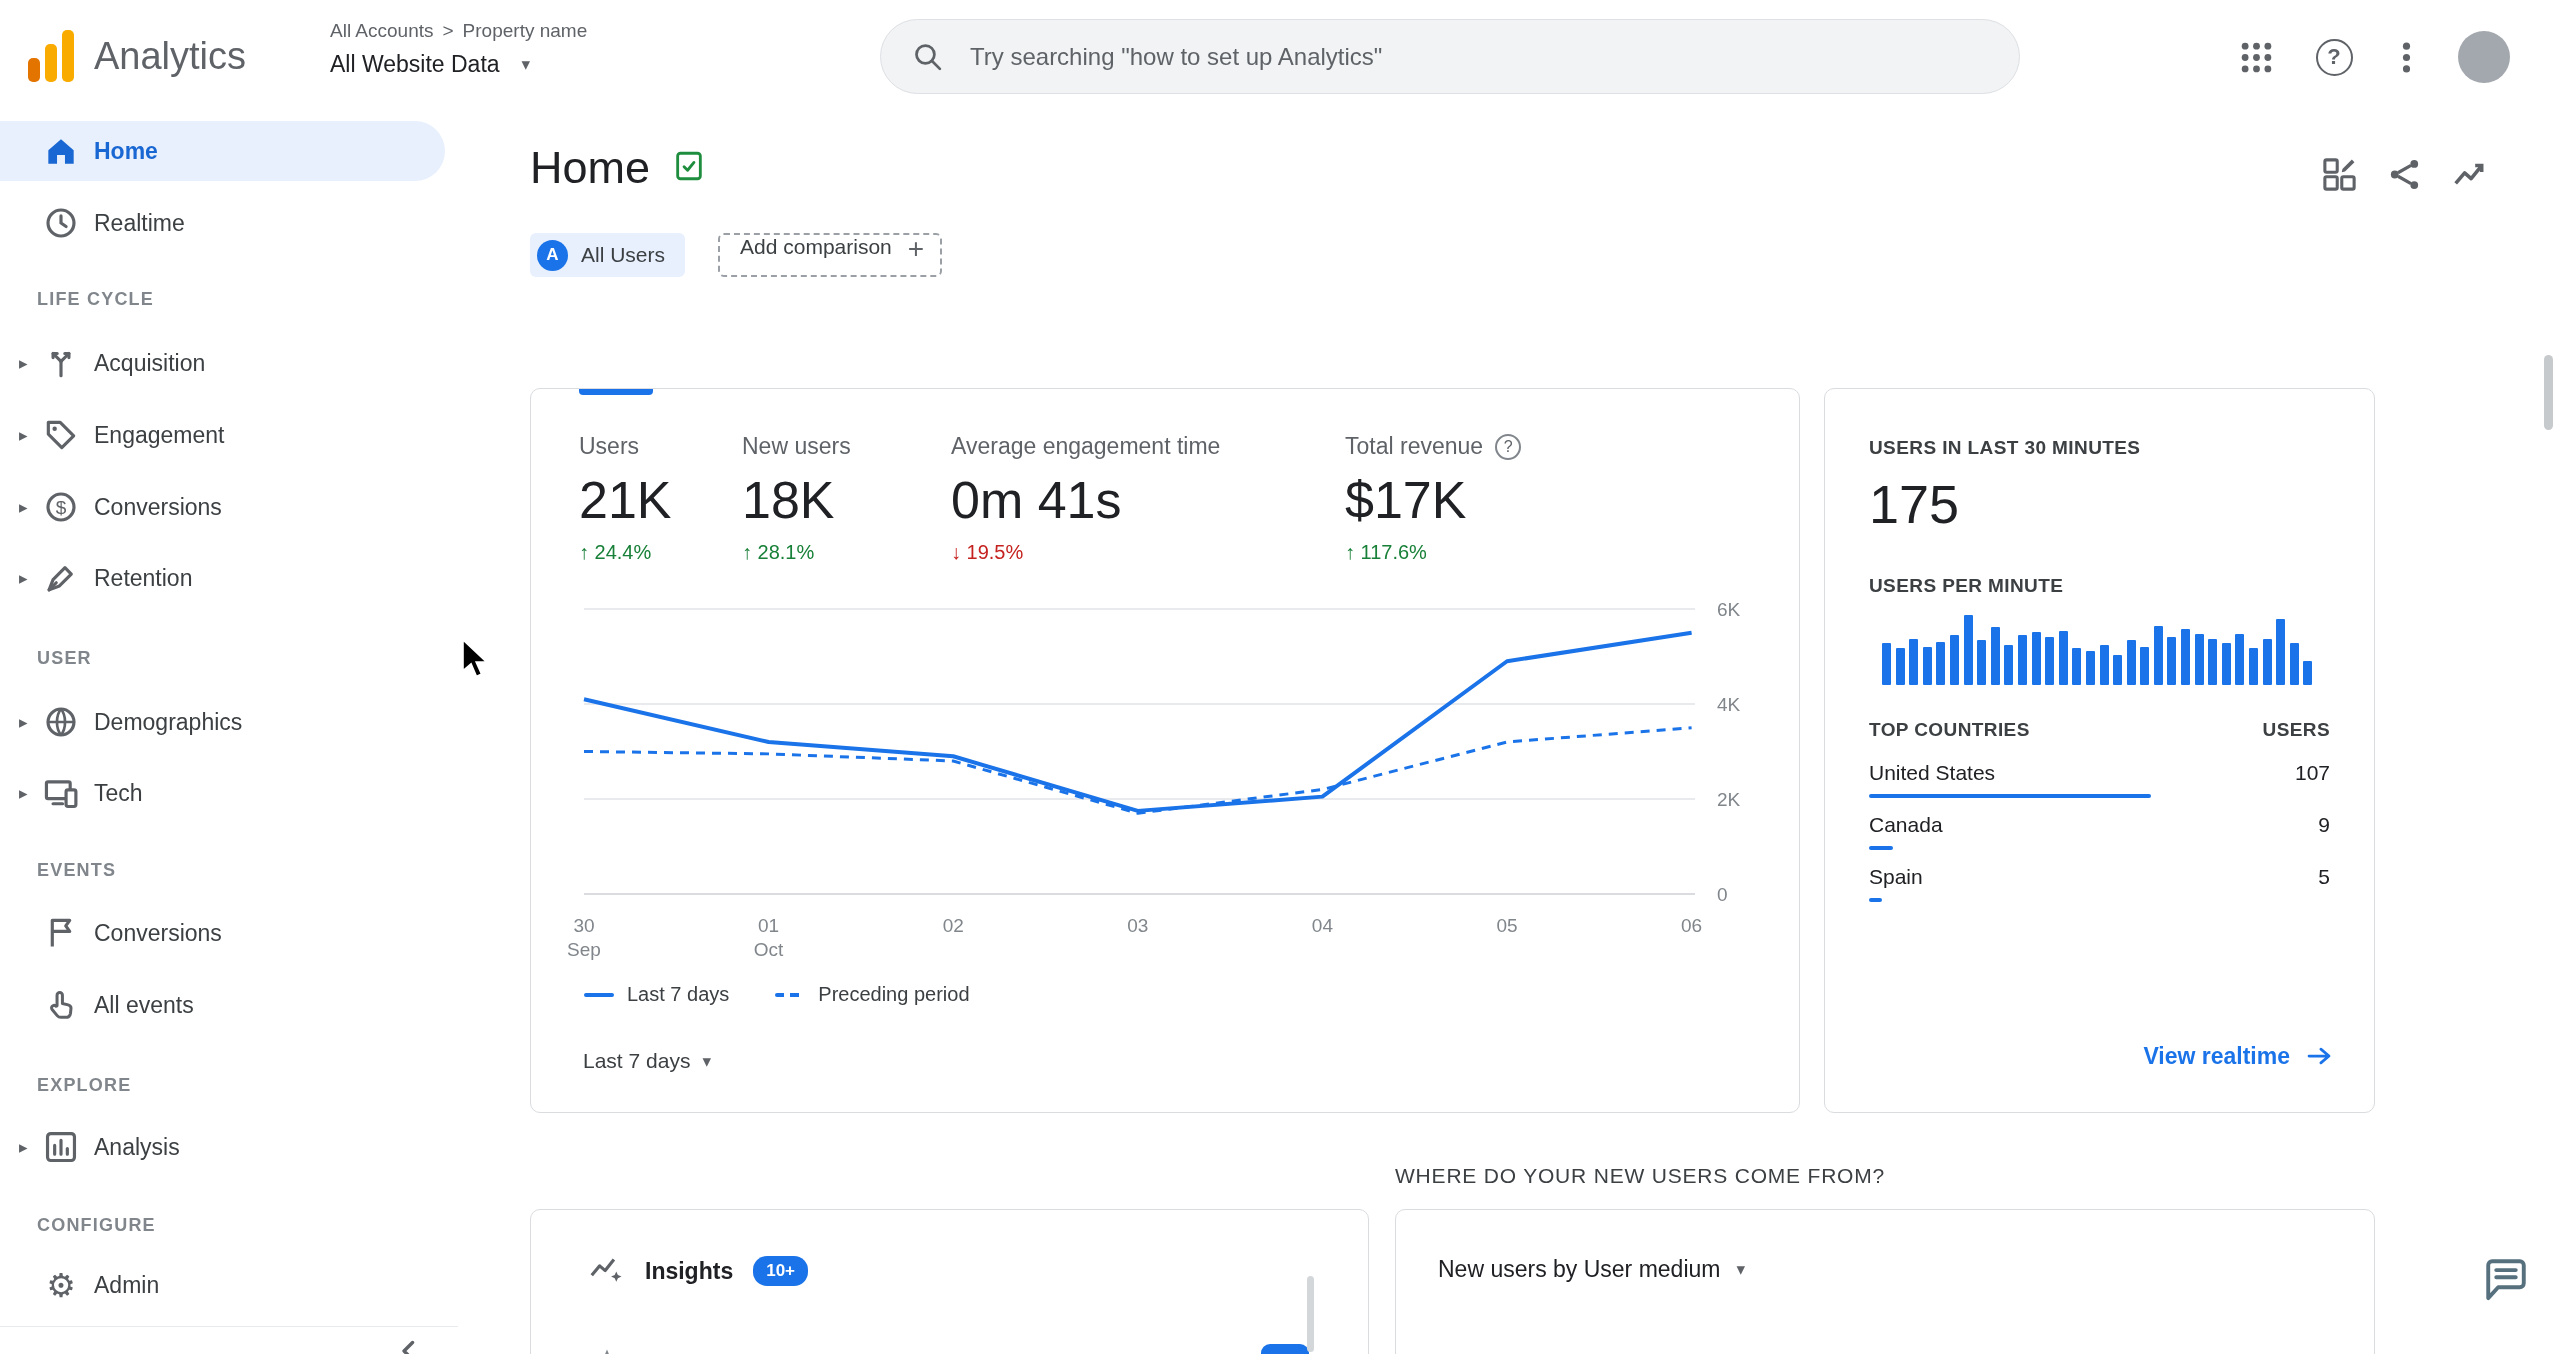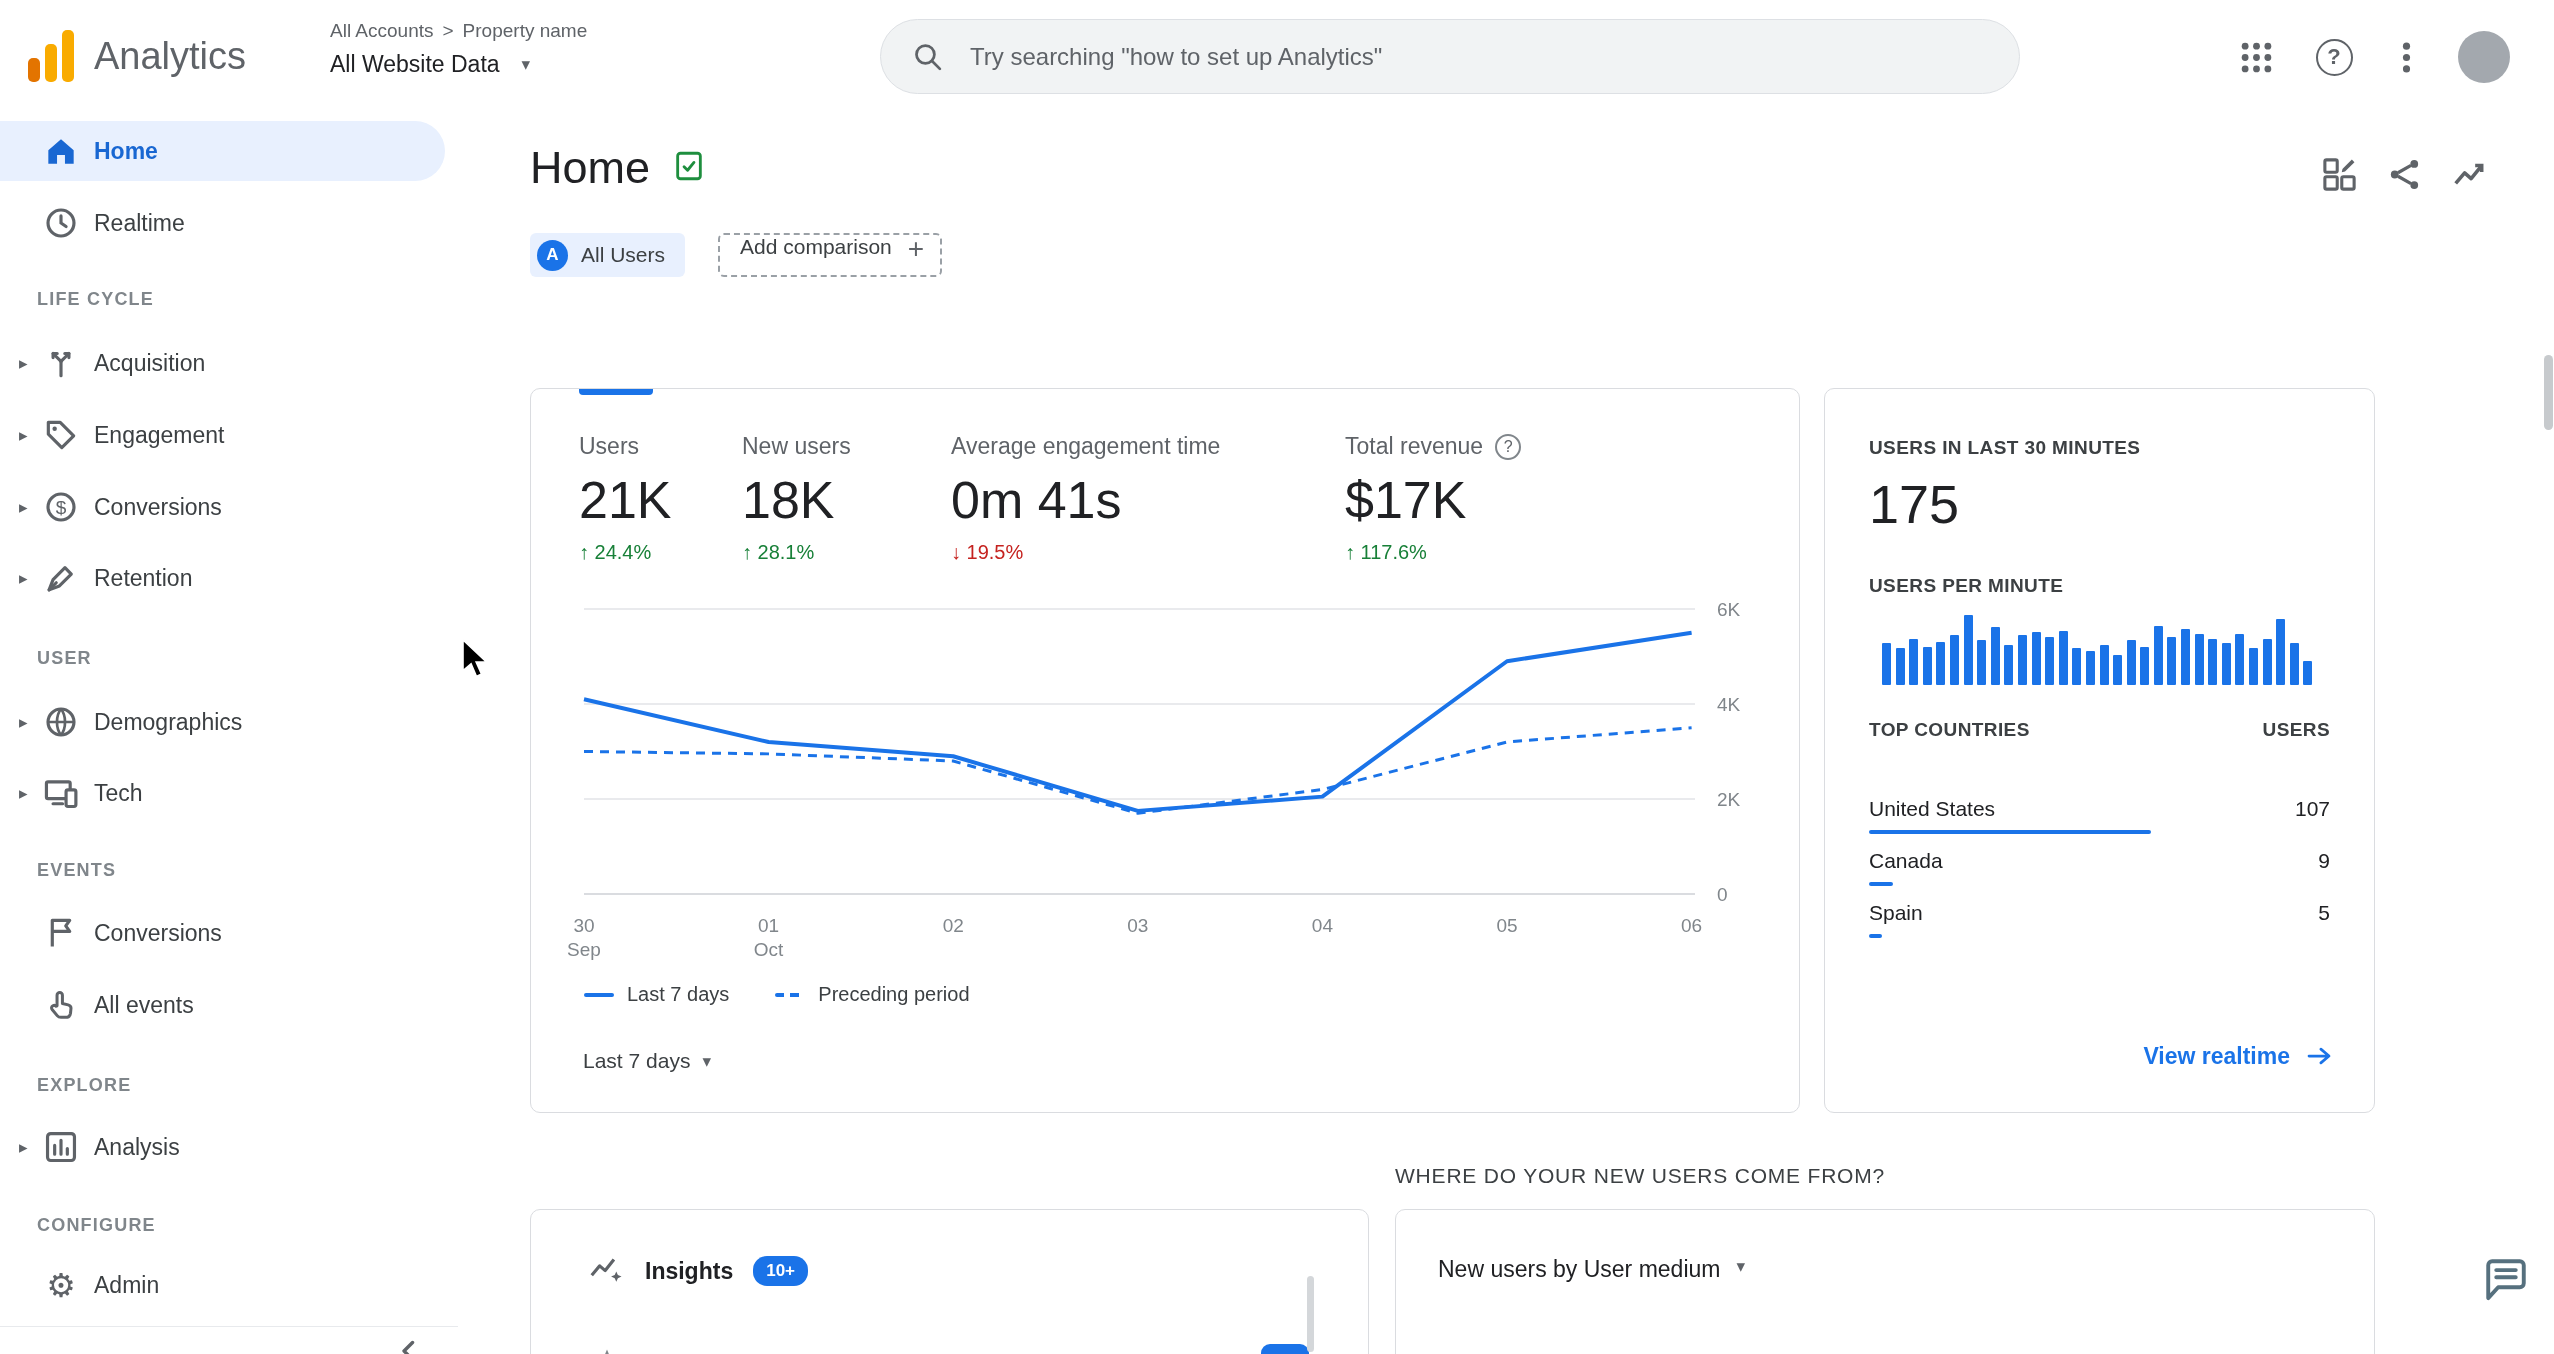--- a/index.html
+++ b/index.html
@@ -74,37 +74,37 @@
   .sw.dash { background:repeating-linear-gradient(90deg,#1A73E8 0 9px,transparent 9px 15px); }
   .range-sel { position:absolute; left:40px; top:652px; display:flex; align-items:center; gap:12px; font-size:21px; color:#3C4043; padding:8px 12px; cursor:pointer; }
 
   .realtime-card { left:1366px; top:274px; width:551px; height:725px; }
   .rt-title { position:absolute; left:44px; top:48px; font-size:19px; font-weight:bold; color:#3C4043; letter-spacing:0.4px; }
   .rt-value { position:absolute; left:44px; top:84px; font-size:54px; color:#202124; }
   .rt-sub { position:absolute; left:44px; top:186px; font-size:19px; font-weight:bold; color:#3C4043; letter-spacing:0.4px; }
   .pm-chart { position:absolute; left:57px; top:214px; width:436px; height:82px; display:flex; align-items:flex-end; gap:4.6px; }
   .pm-bar { width:9px; background:#1A73E8; border-radius:1px; flex:0 0 auto; }
   .rt-head { position:absolute; left:44px; right:44px; top:330px; display:flex; justify-content:space-between; font-size:19px; font-weight:bold; color:#3C4043; letter-spacing:0.4px; }
-  .rt-list { position:absolute; left:44px; right:44px; top:372px;margin-top:36px; }
+  .rt-list { position:absolute; left:44px; right:44px; top:372px; }
   .rt-row { position:relative; height:52px; }
   .rt-name { font-size:21px; color:#202124; }
   .rt-users { position:absolute; right:0; top:0; font-size:21px; color:#202124; }
   .rt-bar { position:absolute; left:0; top:33px; height:4px; background:#1A73E8; border-radius:2px; }
   .rt-link { position:absolute; right:40px; top:652px; display:flex; align-items:center; gap:14px; color:#1A73E8; font-size:23px; font-weight:bold; cursor:pointer; text-decoration:none; }
 
   .section-heading { position:absolute; left:937px; top:1050px; font-size:21px; font-weight:normal; color:#3C4043; letter-spacing:0.8px; }
   .insights-card { left:72px; top:1095px; width:839px; height:280px; overflow:hidden; }
   .ins-row { position:absolute; left:56px; top:40px; display:flex; align-items:center; gap:20px; }
   .ins-title { font-size:23px; font-weight:bold; color:#202124; }
   .ins-badge { background:#1A73E8; color:#fff; font-size:17px; font-weight:bold; border-radius:14px; padding:5px 13px; }
   .ins-pill { position:absolute; left:730px; top:134px; width:48px; height:40px; background:#1A73E8; border-radius:9px; }
   .ins-mini-icon { position:absolute; left:62px; top:136px; }
   .ins-scroll { position:absolute; left:776px; top:66px; width:7px; height:76px; background:#D4D7DA; border-radius:4px; cursor:pointer; }
   .newusers-card { left:937px; top:1095px; width:980px; height:280px; overflow:hidden; }
-  .nu-title { position:absolute; left:42px; top:46px; display:flex; gap:16px; font-size:23px; color:#202124; cursor:pointer; }
+  .nu-title { position:absolute; left:42px; top:46px; display:flex; align-items:center; gap:16px; font-size:23px; color:#202124; cursor:pointer; }
 
   .chat-fab { position:absolute; left:2021px; top:1139px; width:54px; height:54px; background:none; border:none; cursor:pointer; }
   .page-scrollthumb { position:absolute; right:1px; top:355px; width:9px; height:75px; background:#C7CACD; border-radius:5px; cursor:pointer; }
   .cursor { position:absolute; left:460px; top:638px; pointer-events:none; }
 </style>
 </head>
 <body>
 
 <div id="app">
 

